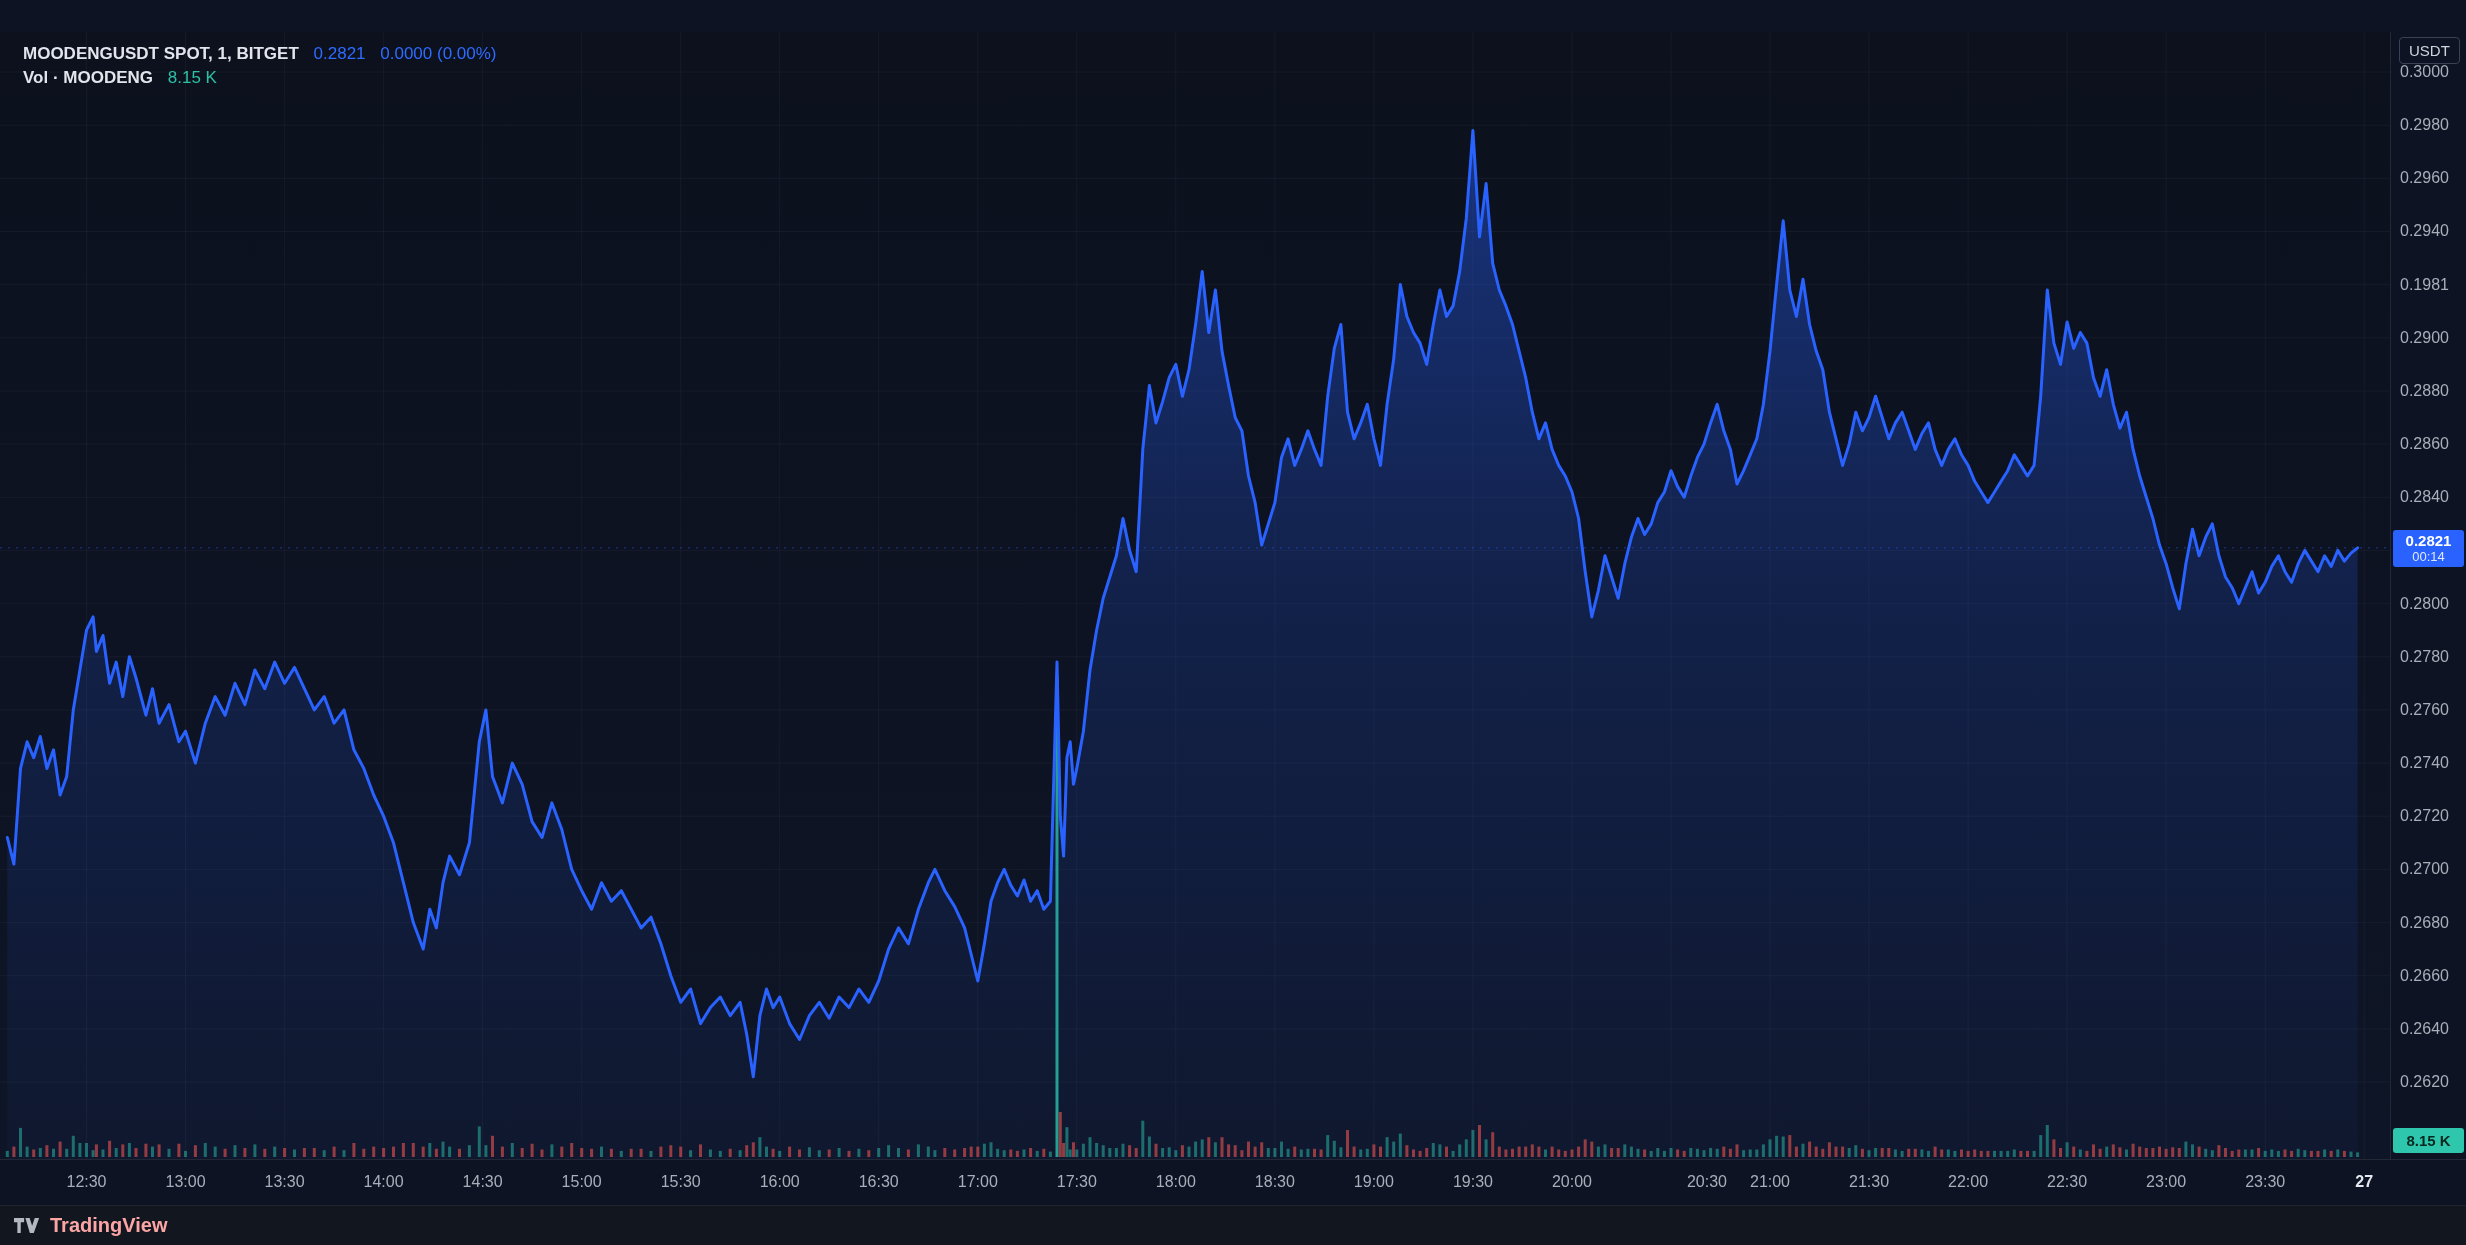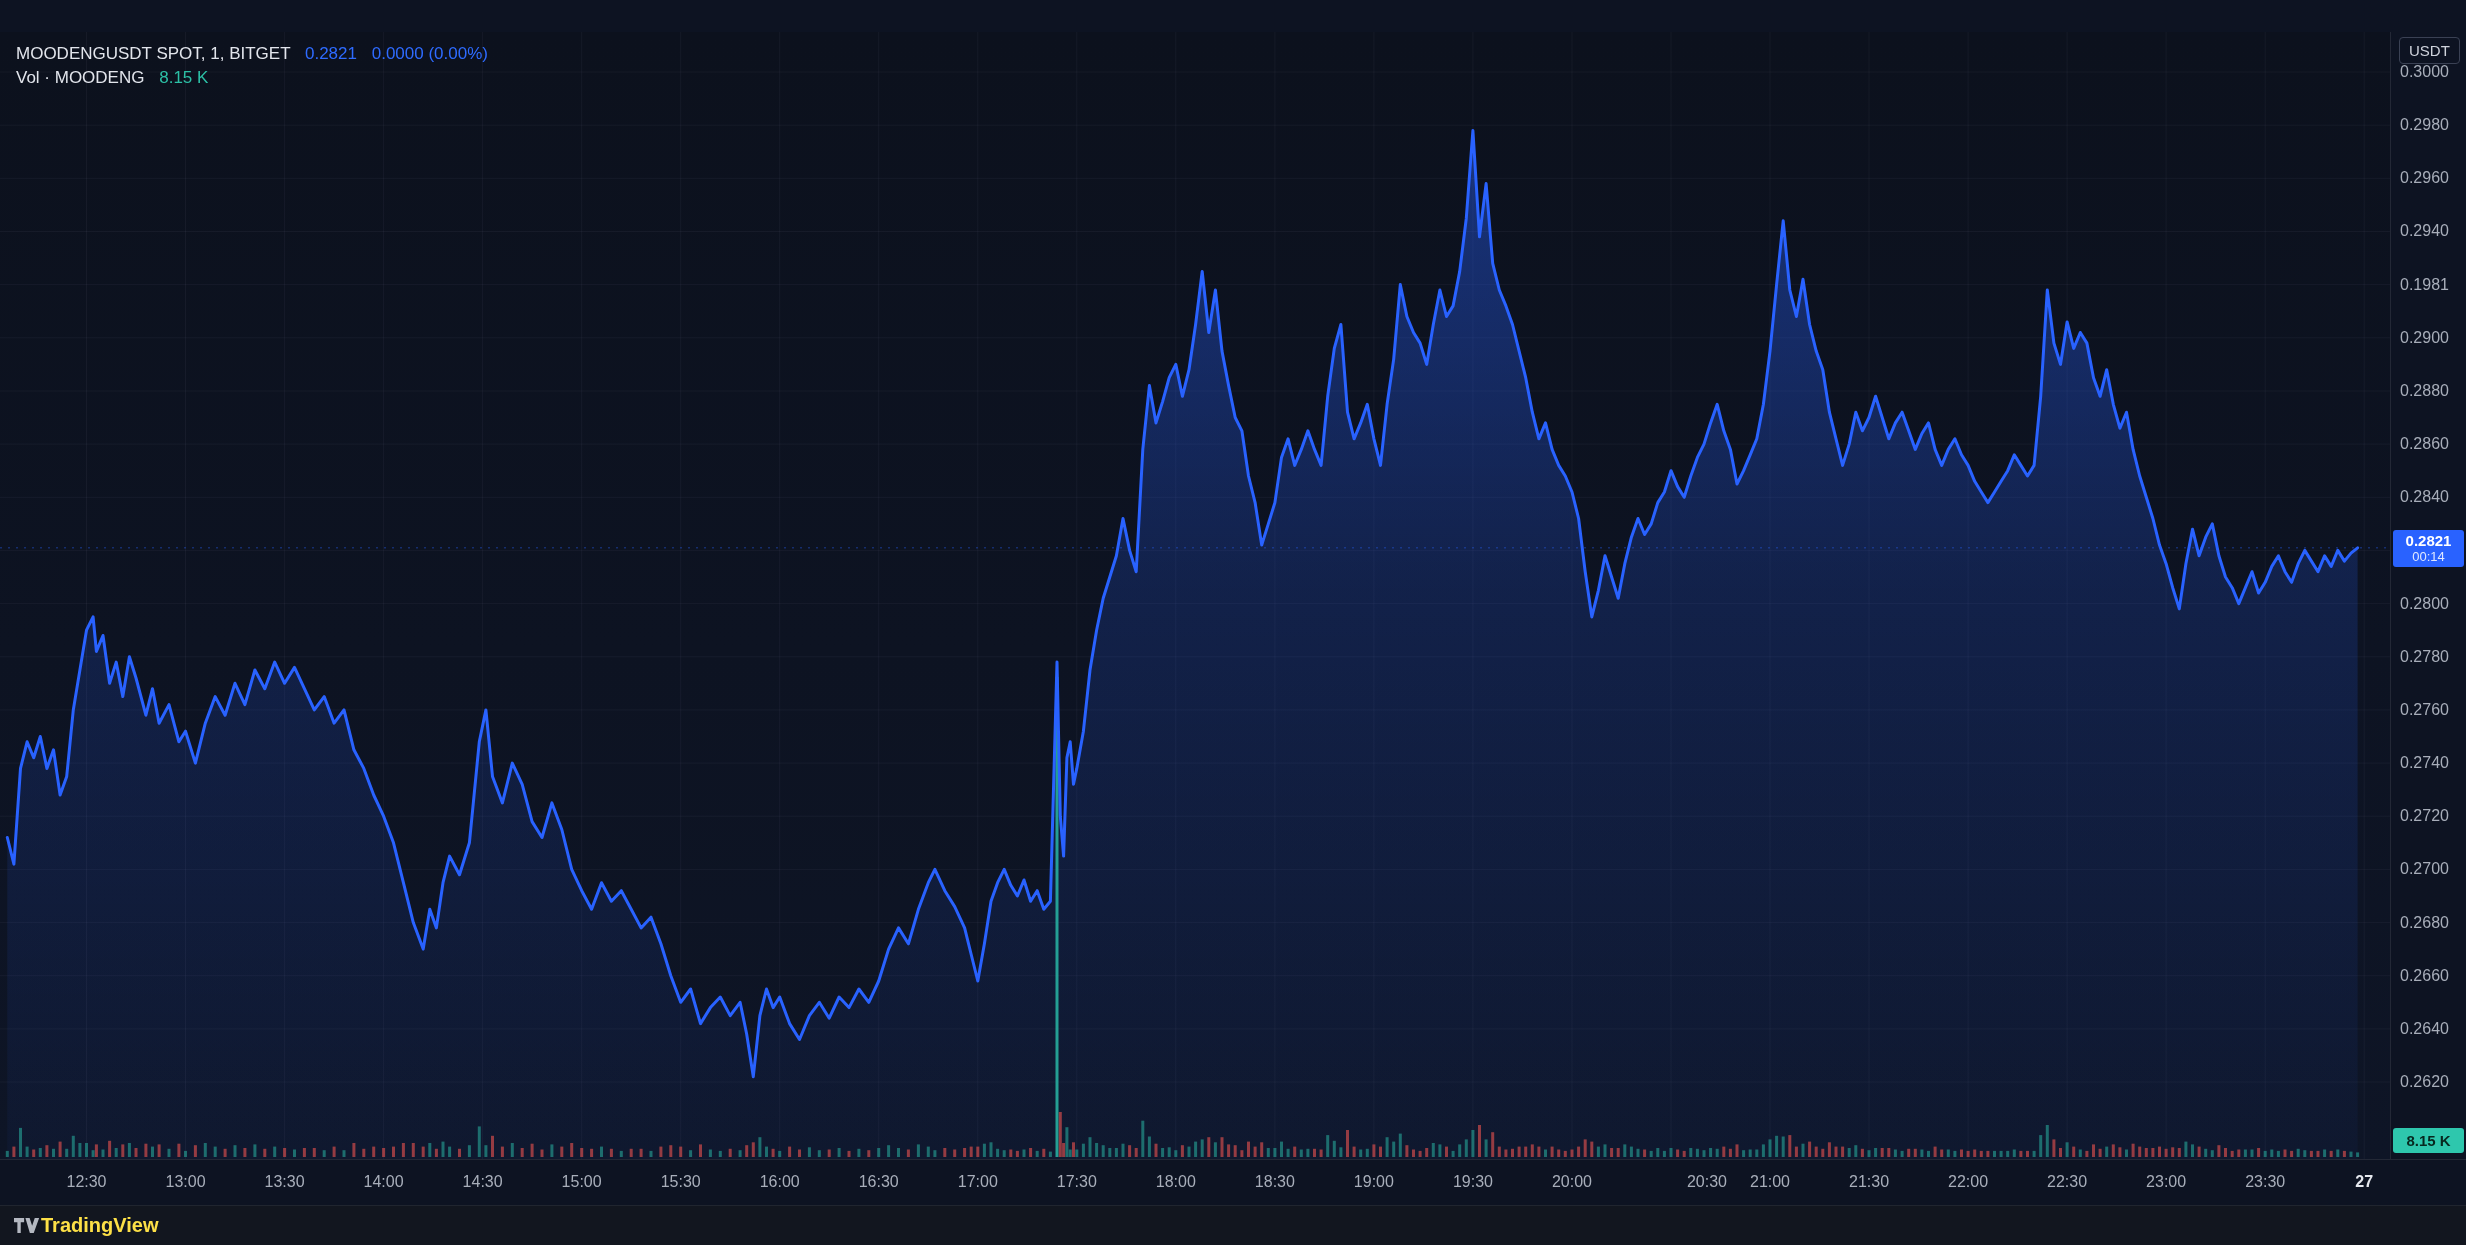--- a/index.html
+++ b/index.html
@@ -10,21 +10,21 @@
   .topbar{position:absolute;left:0;top:0;width:2466px;height:32px;background:#12161f;
           display:flex;align-items:center;padding-left:14px;box-sizing:border-box;
           color:#959aa6;font-size:16px;font-weight:700;letter-spacing:.2px;}
   
   .main{position:absolute;left:0;top:32px;width:2466px;height:1127px;}
   .chart-region{position:absolute;left:0;top:0;width:2390px;height:1127px;
                 background:linear-gradient(180deg,#0c111d 0%,#0d1322 55%,#0e1526 100%);}
   svg.chart{position:absolute;left:0;top:0;display:block;}
   
   .legend{position:absolute;left:16px;top:10px;z-index:6;font-size:17px;line-height:24px;white-space:nowrap;}
-  .legend .sym{color:#e2e5ec;font-weight:400;}
+  .legend .sym{color:#e2e5ec;font-weight:700;margin-left:7px;}
   .legend .blue{color:#2e6bff;margin-left:10px;}
   .legend .teal{color:#2cc0a6;margin-left:10px;font-weight:500;}
   
   .axis-right{position:absolute;left:2390px;top:0;width:76px;height:1127px;
               border-left:1px solid #232836;box-sizing:border-box;background:#0d1322;overflow:visible;}
   .plabel{position:absolute;left:9px;font-size:16px;line-height:18px;color:#a8aeba;}
   .usdt-chip{position:absolute;left:8px;top:5px;padding:4px 9px;border:1px solid #3a4154;
              border-radius:4px;color:#cfd3dc;font-size:15px;background:transparent;z-index:4;}
   .price-badge{position:absolute;left:2px;width:71px;background:#2962ff;color:#fff;border-radius:3px;
                text-align:center;padding:2px 0 3px 0;z-index:7;}
@@ -33,21 +33,21 @@
   .vol-badge{position:absolute;left:2px;top:1096px;width:71px;background:#2ec7ad;color:#07281f;
              border-radius:3px;text-align:center;font-size:15px;font-weight:700;padding:4px 0;z-index:7;}
   
   .time-axis{position:absolute;left:0;top:1159px;width:2466px;height:46px;
              border-top:1px solid #232836;box-sizing:border-box;background:#0d1322;}
   .tlabel{position:absolute;top:13px;transform:translateX(-50%);font-size:16px;color:#a8aeba;white-space:nowrap;}
   .tlabel.hl{color:#e6e9ef;font-weight:700;}
   
   .footer{position:absolute;left:0;top:1205px;width:2466px;height:40px;background:#12161f;
           border-top:1px solid #20252f;box-sizing:border-box;display:flex;align-items:center;padding-left:14px;}
-  .brand{display:flex;align-items:center;color:#fde047;font-size:20px;font-weight:700;cursor:pointer;}
+  .brand{display:flex;align-items:center;gap:9px;color:#fca5a5;font-size:20px;font-weight:700;cursor:pointer;}
 </style>
 </head>
 <body>
 
 <div class="app">
 
 
   <div class="main">
     <div class="chart-region">
       <svg class="chart" id="chartSvg" width="2390" height="1127" viewBox="0 0 2390 1127">

